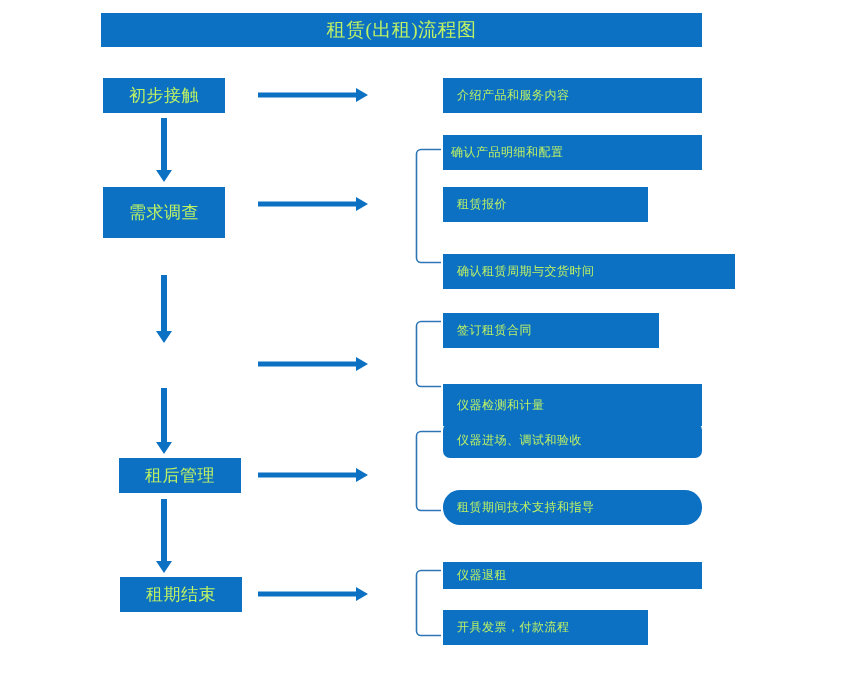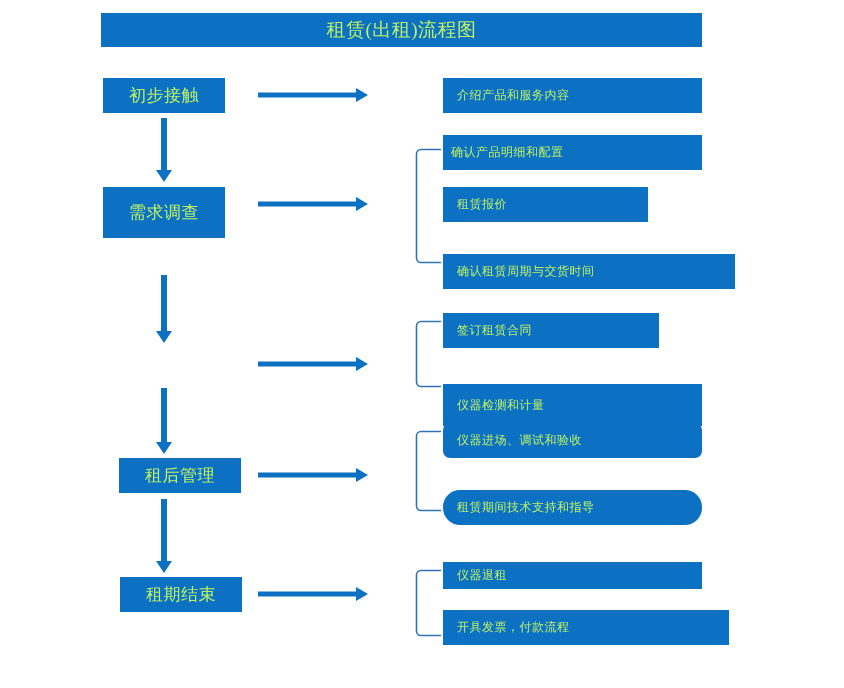--- a/index.html
+++ b/index.html
@@ -159,15 +159,15 @@
   </div>
 
   <div class="bracket" style="left:415px; top:569px; width:26px; height:68px;">
     <svg width="26" height="68" viewBox="0 0 26 68">
       <path d="M26,1.5 L6,1.5 A4.5,4.5 0 0 0 1.5,6 L1.5,62 A4.5,4.5 0 0 0 6,66.5 L26,66.5" fill="none" stroke="#2E75B6" stroke-width="1.6"></path>
     </svg>
   </div>
 
   <div class="box detail-box" style="left:443px; top:562px; width:259px; height:27px;">仪器退租</div>
 
-  <div class="box detail-box" style="left:443px; top:610px; width:286px; height:35px;">开具发票，付款流程</div>
+  <div class="box detail-box" style="left:443px; top:610px; width:205px; height:35px;">开具发票，付款流程</div>
 
 </div>
 
 </body></html>

